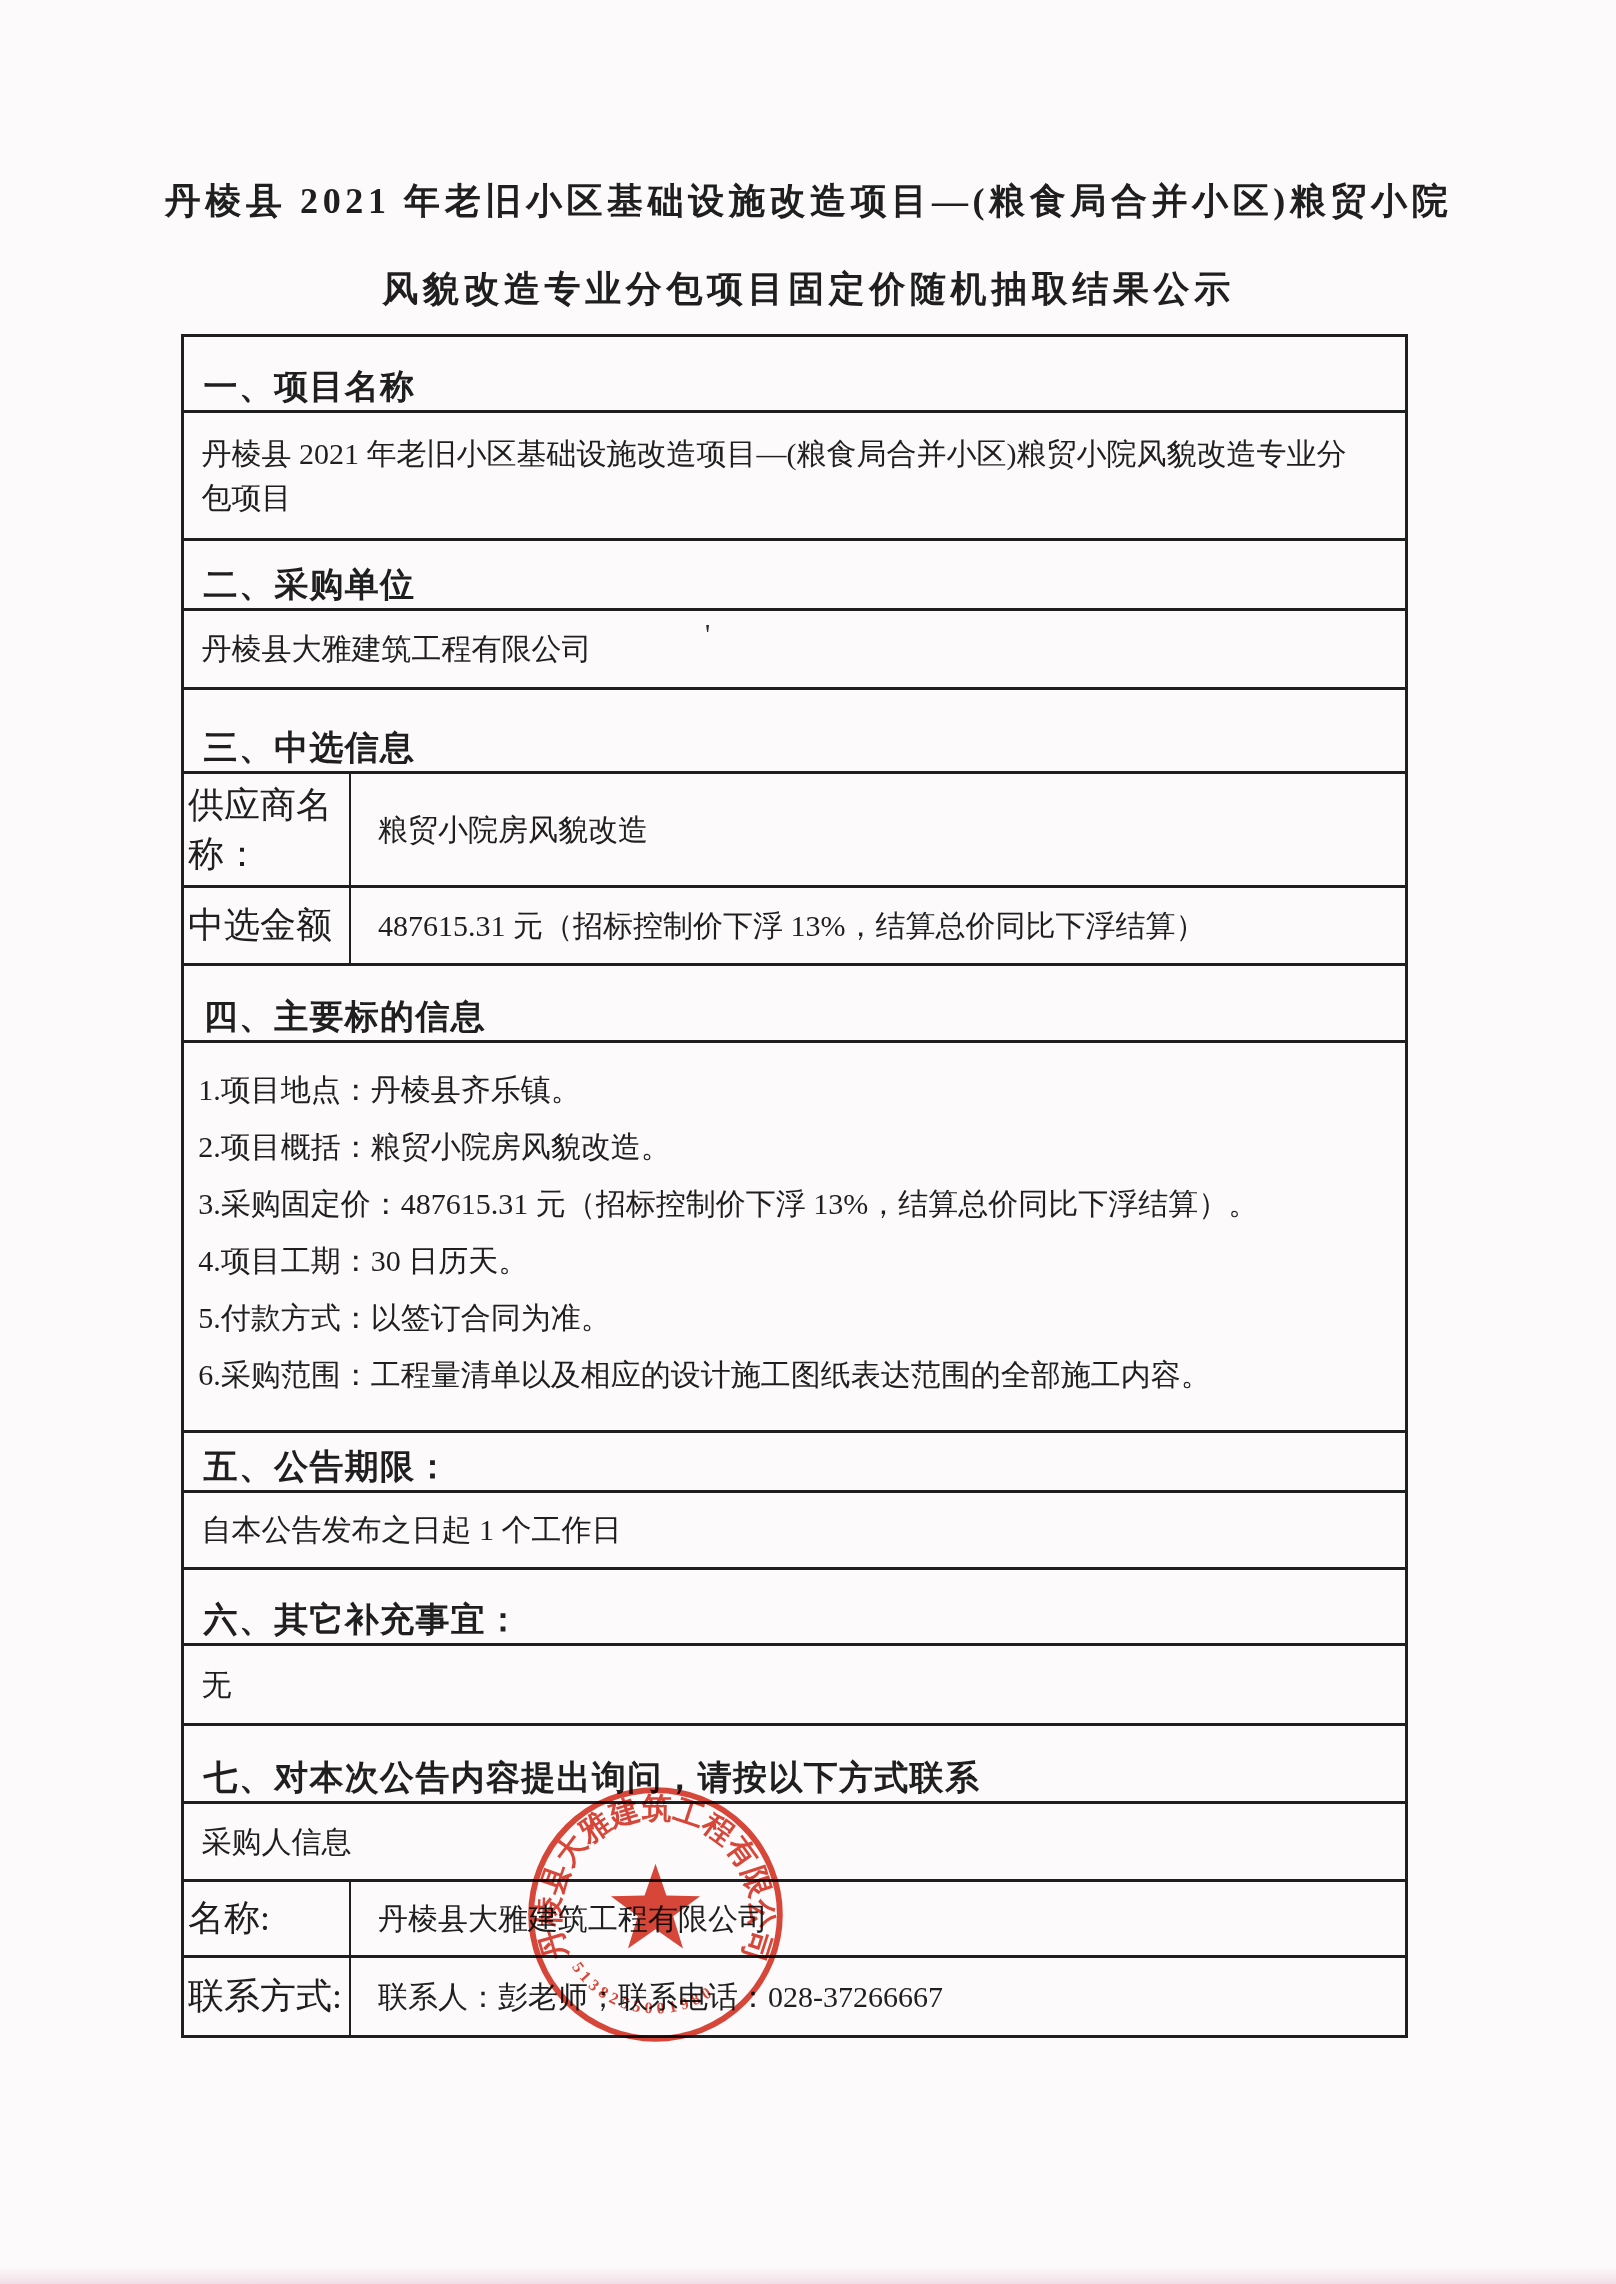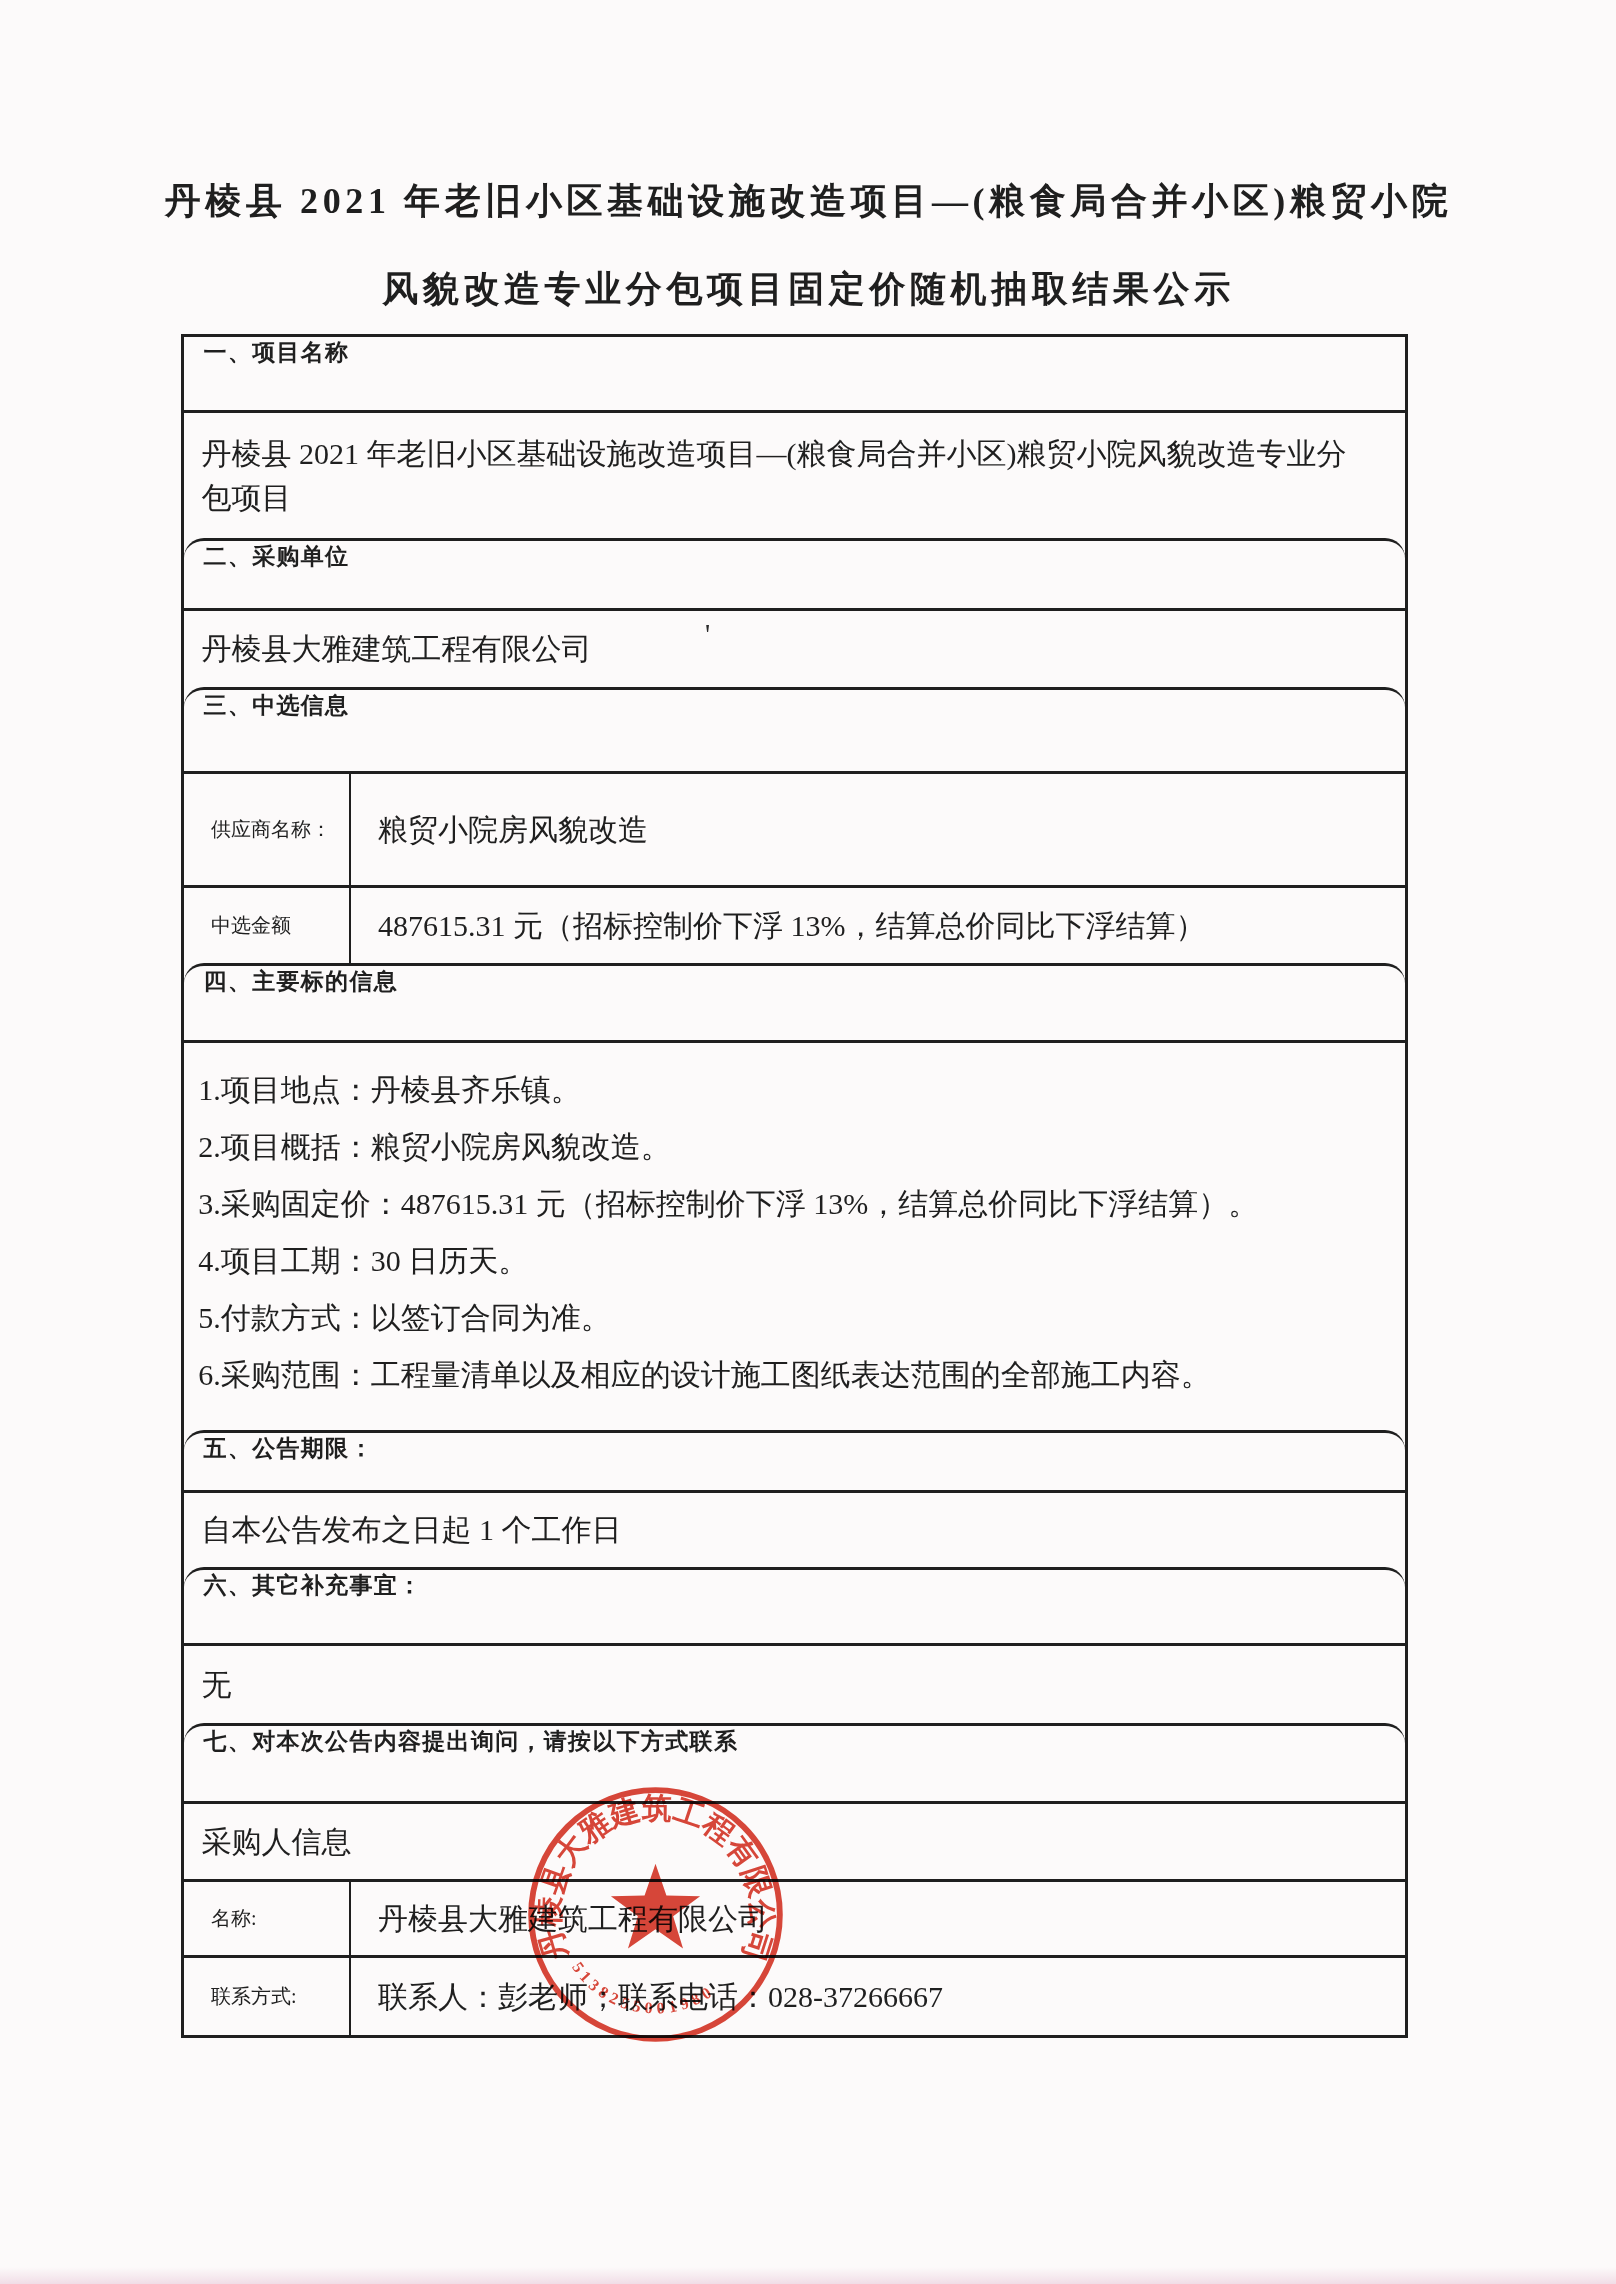--- a/index.html
+++ b/index.html
@@ -34,36 +34,36 @@
     background:transparent;
   }
   .trow{position:relative;width:100%;}
   .trow + .trow{border-top:3.3px solid var(--ink);}
   .r1{height:73px}.r2{height:128px}.r3{height:70px}.r4{height:79px}
   .r5{height:84px}.r6{height:114px}.r7{height:78px}.r8{height:77px}
   .r9{height:390px}.r10{height:60px}.r11{height:77px}.r12{height:76px}
   .r13{height:80px}.r14{height:78px}.r15{height:78px}.r16{height:76px}
   .r17{height:80px}
   .hrow{
-    display:flex;align-items:flex-start;
+    display:flex;align-items:flex-end;
     padding-left:19.6px;
-    font-size:23px;font-weight:bold;letter-spacing:1.3px;border-radius:20px;
+    font-size:34px;font-weight:bold;letter-spacing:1.3px;
   }
   .crow{
     display:flex;align-items:center;
     padding-left:17.6px;padding-right:40px;
     font-size:30px;line-height:44px;
   }
   .kvrow{display:flex;align-items:stretch;}
   .kv-label{
     width:167px;flex:0 0 167px;
     border-right:2.6px solid var(--ink);
     display:flex;align-items:center;
-    padding-left:27px;
-    font-size:20px;
+    padding-left:4px;
+    font-size:36px;
   }
   .kv-value{
     flex:1;display:flex;align-items:center;
     padding-left:27px;padding-right:19.6px;
     font-size:30px;line-height:40px;
   }
   .listrow{padding:18px 30px 0 14.3px;}
   .list-line{font-size:30px;line-height:57px;white-space:nowrap;}
   
   .stamp{

